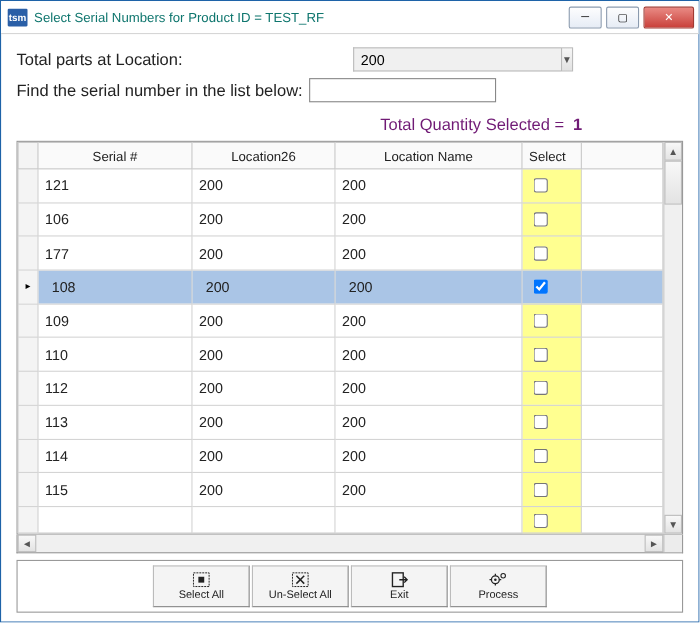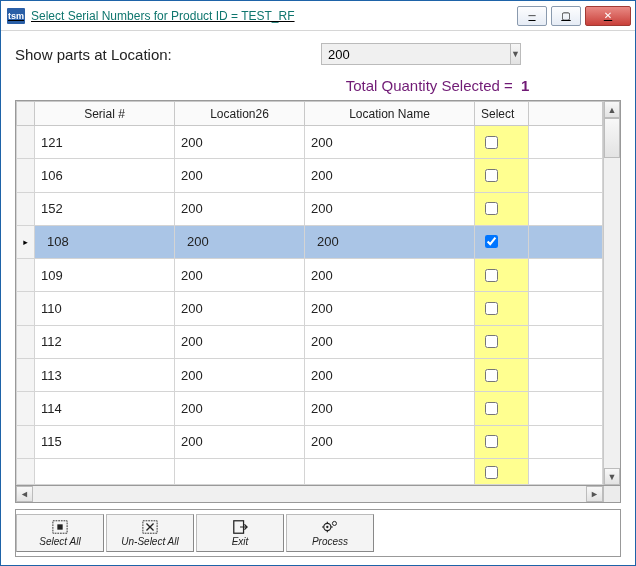--- a/index.html
+++ b/index.html
@@ -15,21 +15,20 @@
 }
 
 
 .titlebar {
   height: 30px;
   background: #fff;
   border-bottom: 1px solid #d6d6d6;
   display: flex;
   align-items: center;
   padding-left: 6px;
-  text-decoration: underline;
 }
 .titlebar .appicon {
   width: 18px; height: 16px;
   background: #2a5fa7;
   color: #fff;
   font-size: 9px;
   font-weight: bold;
   display: flex; align-items: center; justify-content: center;
   margin-right: 6px;
   border-radius: 1px;
@@ -204,23 +203,22 @@
 }
 .hscroll .track { flex:1; }
 .hscroll .corner { width:17px; border-left:1px solid #bcbcbc; background:#ececec; }
 
 
 .toolbar {
   border: 1px solid #999;
   margin-top: 6px;
   padding: 4px 0;
   display: flex;
-  justify-content: flex-start;
+  justify-content: center;
   gap: 2px;
-  font-style: italic;
 }
 .tbtn {
   width: 88px;
   height: 38px;
   border: 1px solid #bbb;
   border-right-color:#888;
   border-bottom-color:#888;
   background: #f4f4f4;
   display: flex;
   flex-direction: column;
@@ -244,27 +242,31 @@
     <div class="winbtns">
       <div class="winbtn">─</div>
       <div class="winbtn">▢</div>
       <div class="winbtn close">✕</div>
     </div>
   </div>
 
   <div class="client">
 
     <div class="formrow">
-      <label style="width:300px;">Show parts at Location:</label>
+      <label style="width:300px;">Total parts at Location:</label>
       <div class="select-wrap">
         <input readonly="" value="200" style="">
         <div class="dropbtn">▼</div>
       </div>
     </div>
 
+    <div class="formrow">
+      <label>Find the serial number in the list below:</label>
+      <input class="textin" value="" style="">
+    </div>
 
     <div class="totalrow">
       <span>Total Quantity Selected  =</span>
       <span class="num">1</span>
     </div>
 
     <div class="gridwrap">
       <table class="gridtable">
         <thead>
           <tr>
@@ -288,21 +290,21 @@
             <tr>
               <td class="rowhead"></td>
               <td class="serial">106</td>
               <td class="loc">200</td>
               <td class="locname">200</td>
               <td class="select"><input type="checkbox" class="chk" style=""></td>
               <td class="extra"></td>
             </tr>
             <tr>
               <td class="rowhead"></td>
-              <td class="serial">152</td>
+              <td class="serial">177</td>
               <td class="loc">200</td>
               <td class="locname">200</td>
               <td class="select"><input type="checkbox" class="chk" style=""></td>
               <td class="extra"></td>
             </tr>
             <tr class="selected">
               <td class="rowhead"></td>
               <td class="serial">108</td>
               <td class="loc">200</td>
               <td class="locname">200</td>

